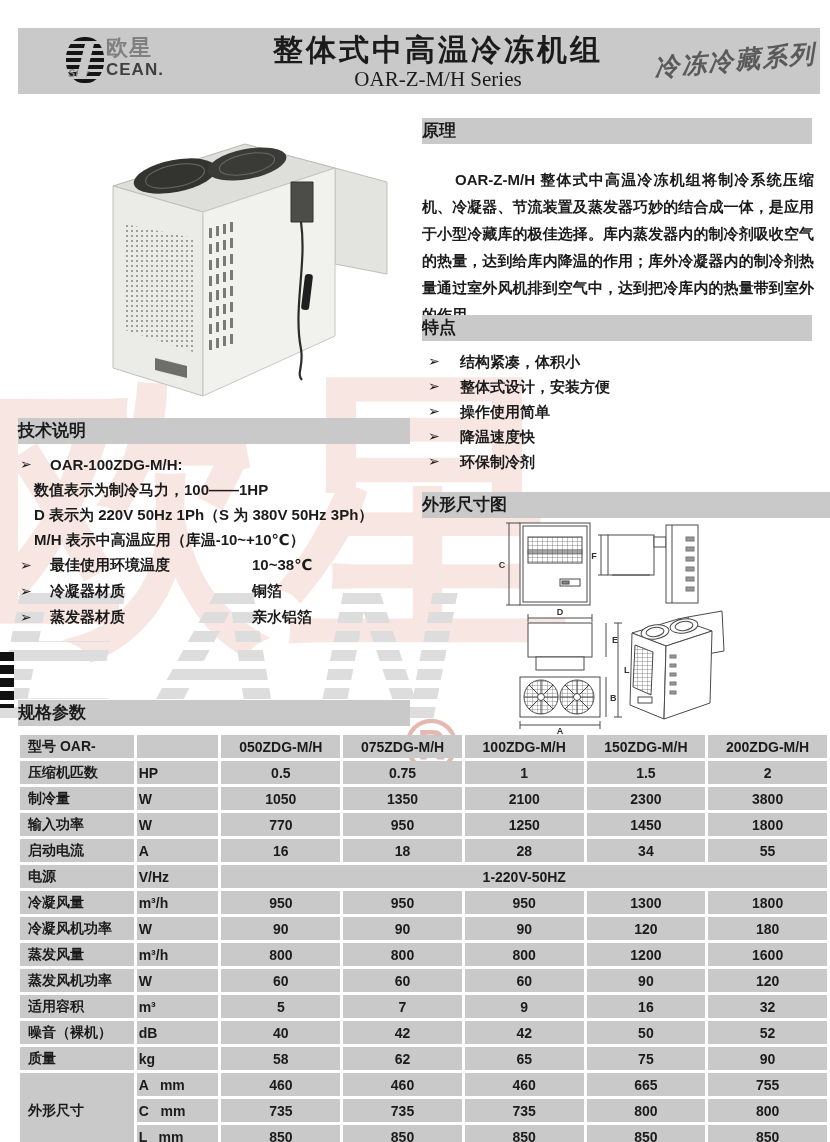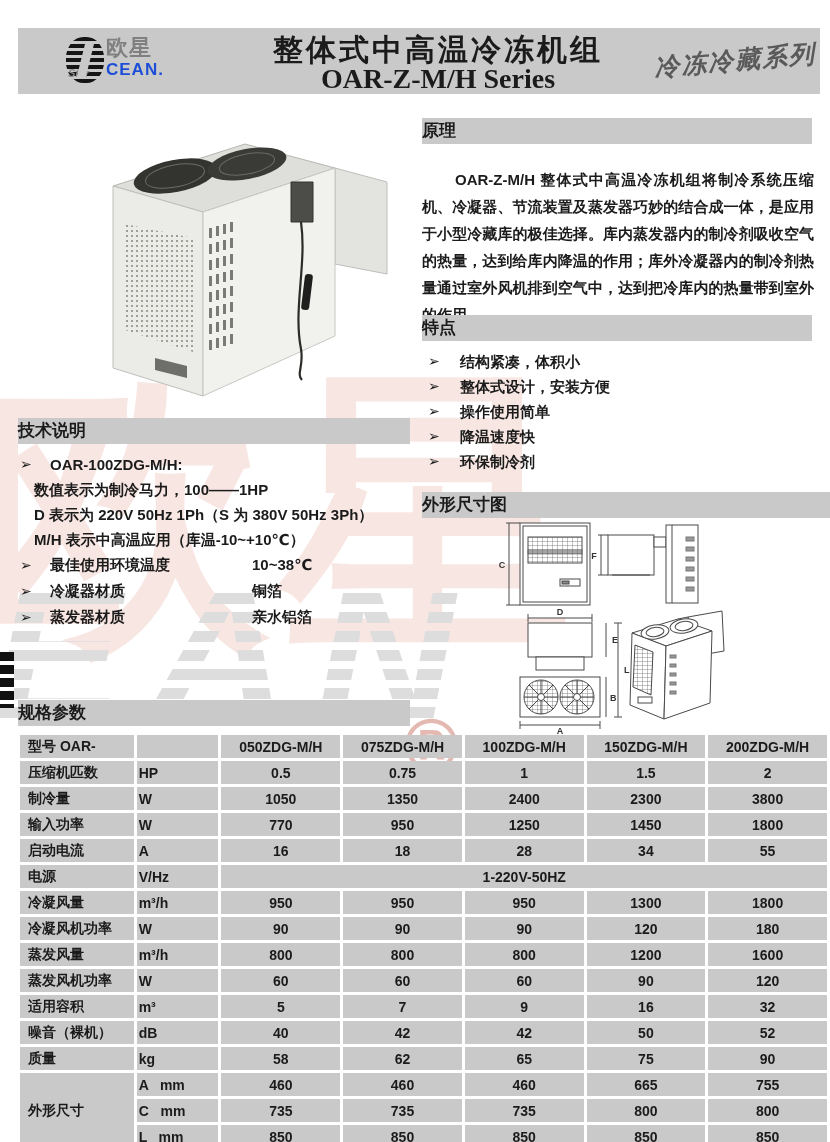--- a/index.html
+++ b/index.html
@@ -36,24 +36,24 @@
   .header-bar{left:18px;top:28px;width:802px;height:66px;background:#c9c9c9;}
   .logo{position:absolute;left:48px;top:9px;display:flex;align-items:flex-start;}
   .logo-o{
     position:relative;width:38px;height:46px;border-radius:46%;
     background:repeating-linear-gradient(180deg,#151515 0 4px,#c9c9c9 4px 7px);
   }
   .logo-o::after{content:"";position:absolute;left:15px;top:5px;width:9px;height:36px;background:#c9c9c9;transform:skewX(-14deg);}
   .logo-star{position:absolute;left:2px;top:30px;font-size:11px;font-weight:700;font-style:italic;color:#8c8c8c;}
   .logo-txt{margin-left:2px;display:flex;flex-direction:column;line-height:1;}
   .logo-cn{font-size:22px;font-weight:800;color:#808080;letter-spacing:1px;}
-  .logo-en{font-size:17px;font-weight:800;color:#1d4ed8;letter-spacing:1px;margin-top:2px;}
+  .logo-en{font-size:17px;font-weight:800;color:#404040;letter-spacing:1px;margin-top:2px;}
   .title-wrap{position:absolute;left:220px;top:6px;width:400px;text-align:center;font-family:"Liberation Serif","DejaVu Serif",serif;}
   .title-cn{font-size:30px;font-weight:700;letter-spacing:3px;line-height:32px;}
-  .title-en{font-size:28px;font-weight:700;line-height:26px;}
+  .title-en{font-size:21px;font-weight:400;line-height:26px;}
   .calligraphy{
     position:absolute;right:4px;top:16px;font-family:"Liberation Serif","DejaVu Serif",serif;
     font-style:italic;font-weight:700;font-size:25px;color:#5a5a5a;
     transform:rotate(-5deg);letter-spacing:2px;
   }
   
   .principle-bar{left:422px;top:118px;width:390px;}
   .principle-body{
     left:422px;top:166px;width:392px;font-size:15px;line-height:27px;font-weight:600;
     text-align:justify;text-indent:2.2em;
@@ -327,21 +327,21 @@
             <td class="val">0.75</td>
             <td class="val">1</td>
             <td class="val">1.5</td>
             <td class="val">2</td>
           </tr>
           <tr>
             <td class="lbl">制冷量</td>
             <td class="unit">W</td>
             <td class="val">1050</td>
             <td class="val">1350</td>
-            <td class="val">2400</td>
+            <td class="val">2100</td>
             <td class="val">2300</td>
             <td class="val">3800</td>
           </tr>
           <tr>
             <td class="lbl">输入功率</td>
             <td class="unit">W</td>
             <td class="val">770</td>
             <td class="val">950</td>
             <td class="val">1250</td>
             <td class="val">1450</td>

